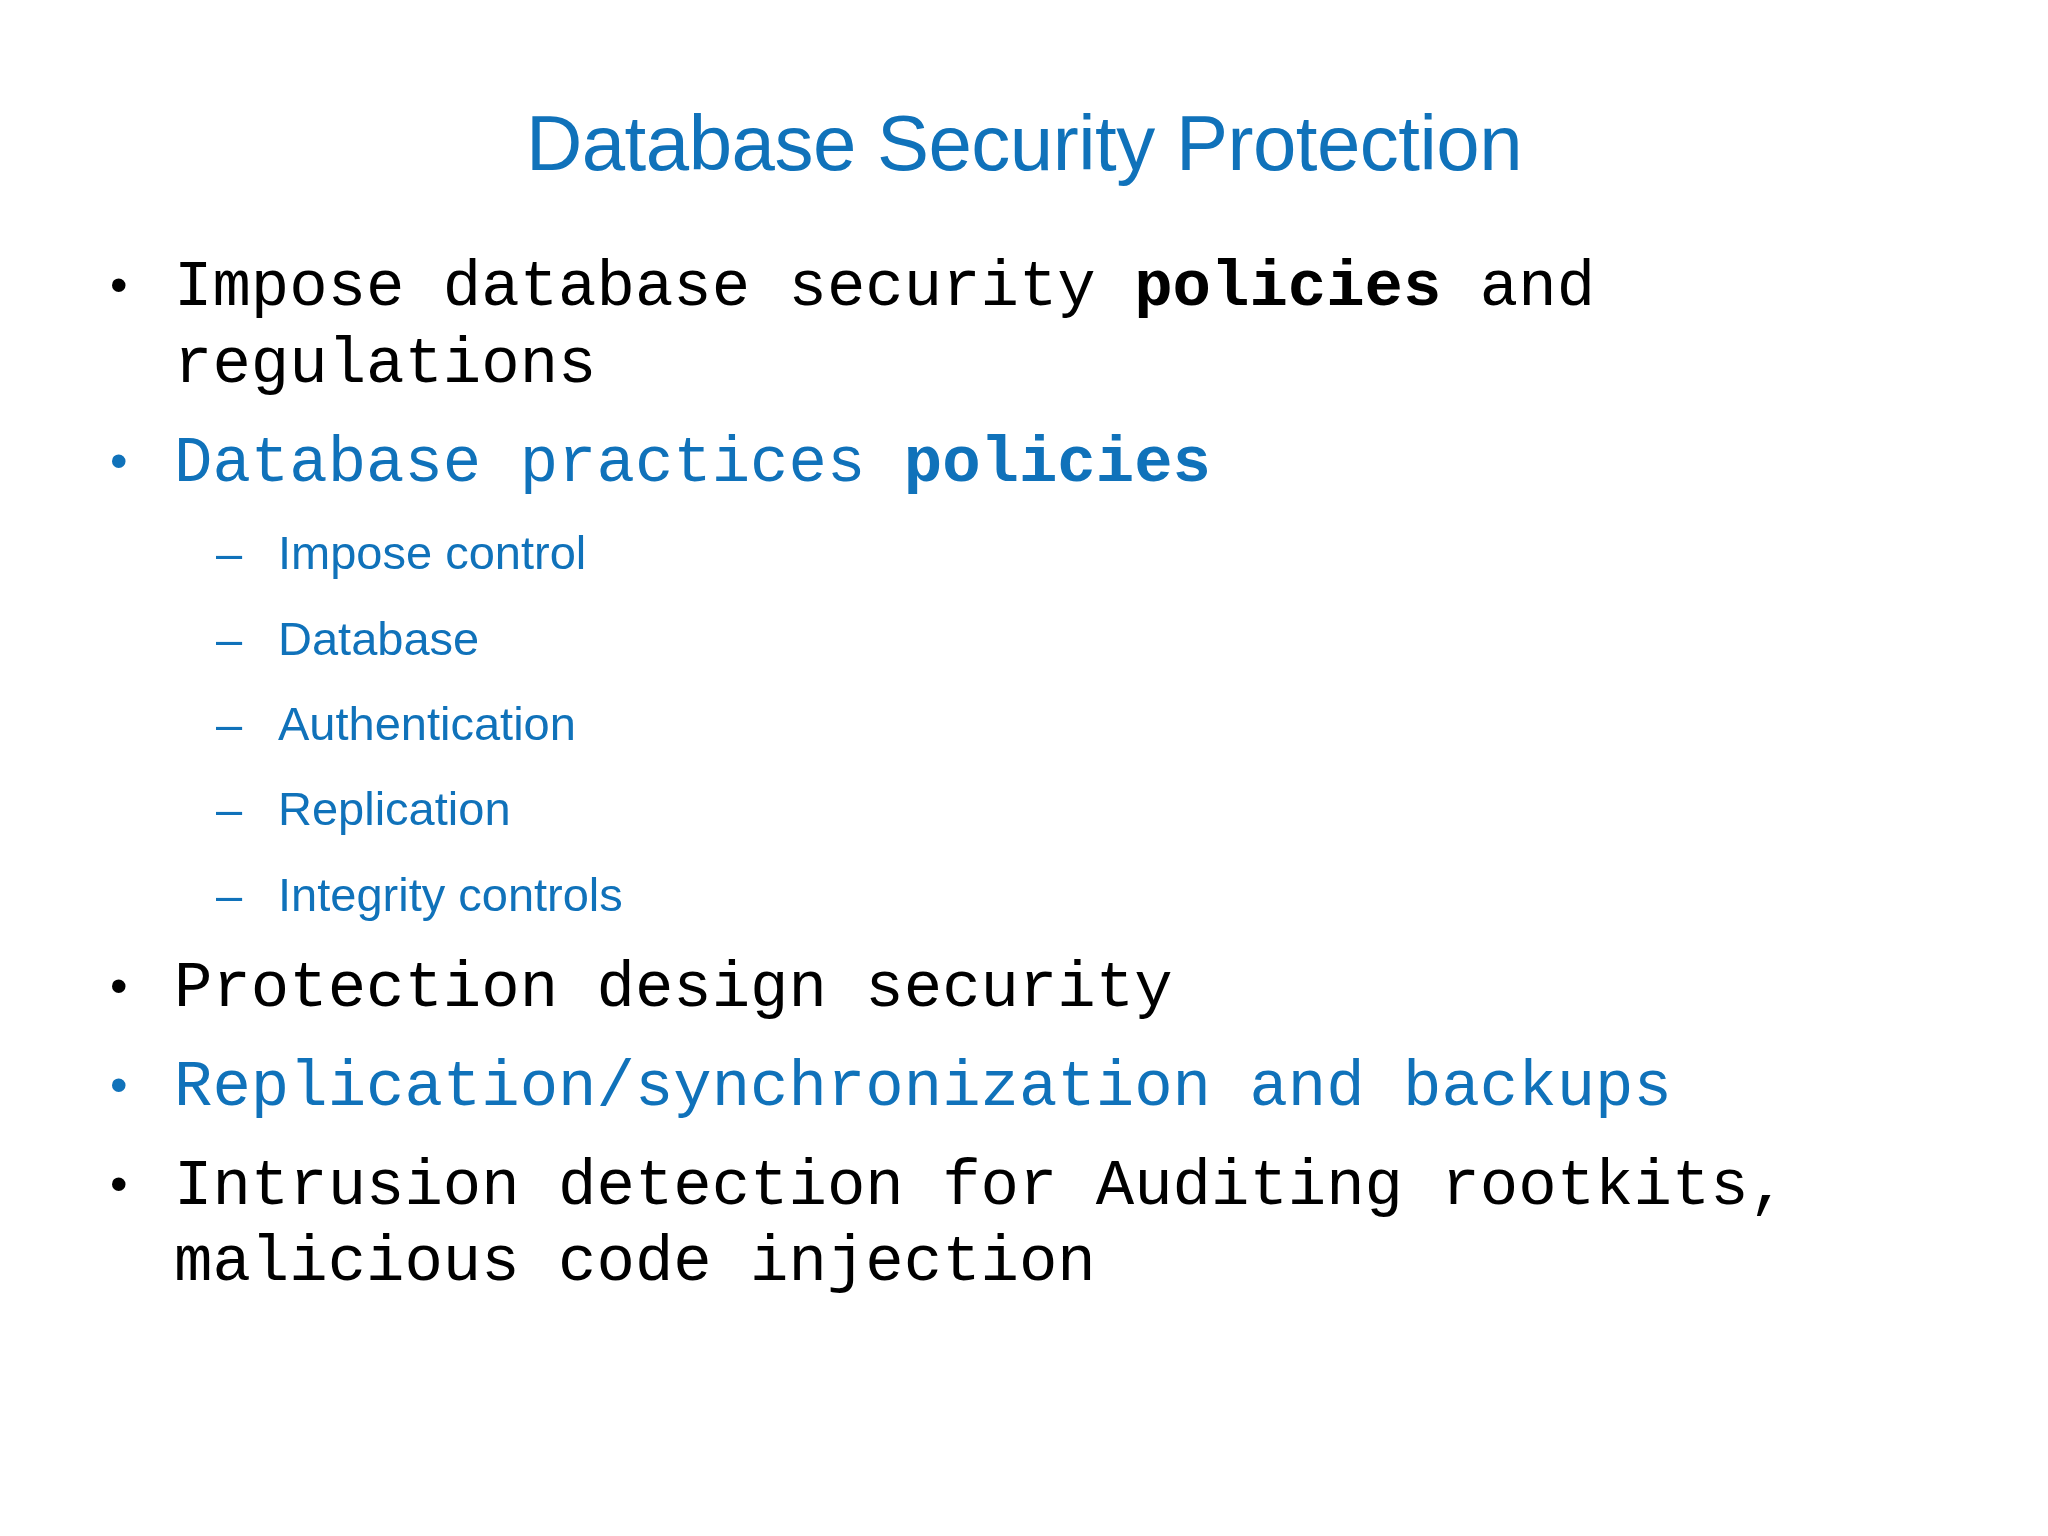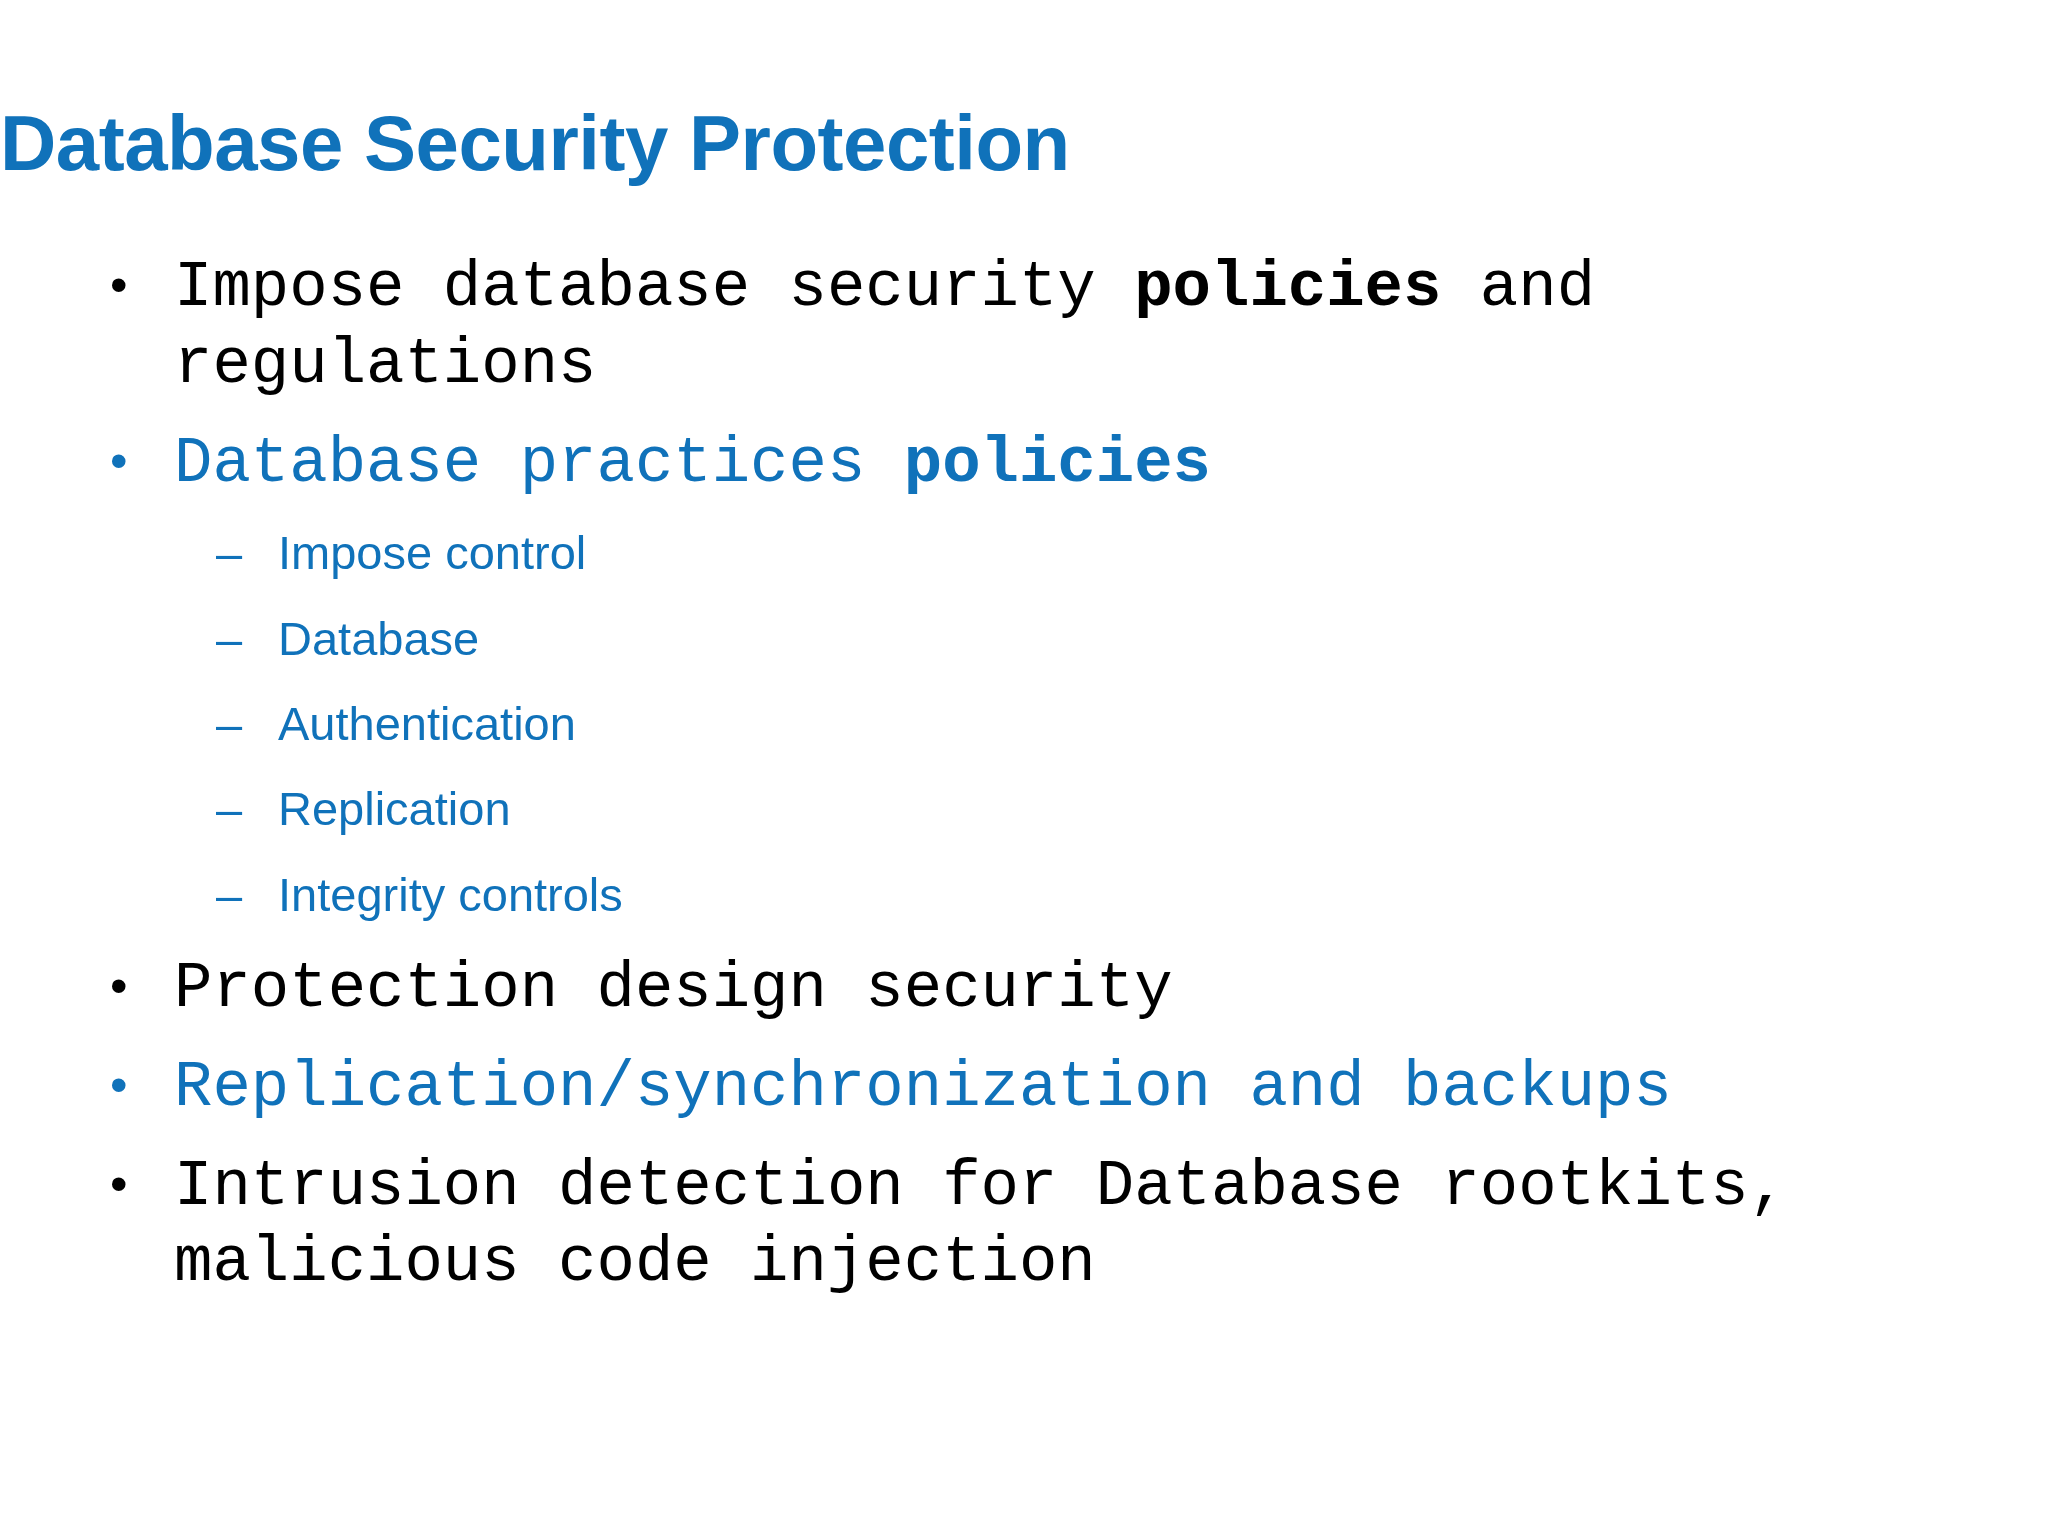--- a/index.html
+++ b/index.html
@@ -21,23 +21,23 @@
     background: #ffffff;
     box-sizing: border-box;
   }
 
   
   .slide-title {
     position: absolute;
     left: 0;
     top: 104px;
     width: 2048px;
-    text-align: left;
+    text-align: center;
     font-size: 78px;
-    font-weight: bold;
+    font-weight: normal;
     line-height: 1.0;
     color: #1072BA;
     letter-spacing: -0.5px;
     white-space: nowrap;
   }
 
   
   .body-list {
     position: absolute;
     left: 96px;
@@ -146,17 +146,17 @@
       <span class="btext">Protection design security</span>
     </div>
 
     <div class="bullet-row lvl1 blue">
       <span class="marker">•</span>
       <span class="btext">Replication/synchronization and backups</span>
     </div>
 
     <div class="bullet-row lvl1">
       <span class="marker">•</span>
-      <span class="btext">Intrusion detection for Database rootkits, malicious code injection</span>
+      <span class="btext">Intrusion detection for Auditing rootkits, malicious code injection</span>
     </div>
 
   </div>
 </div>
 
 </body></html>

